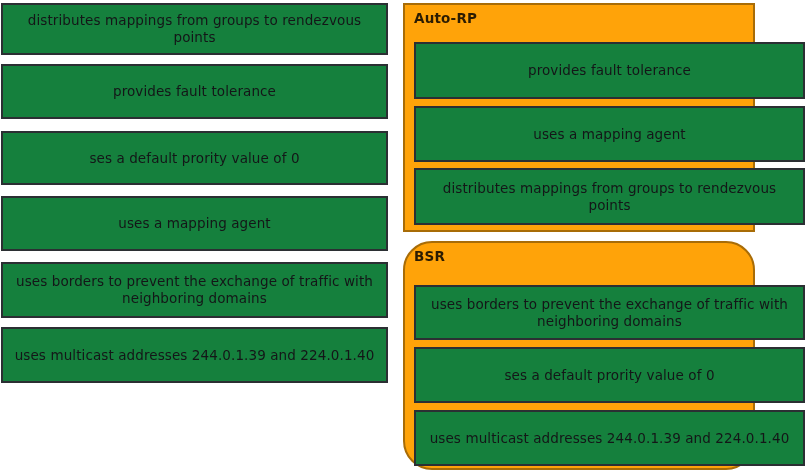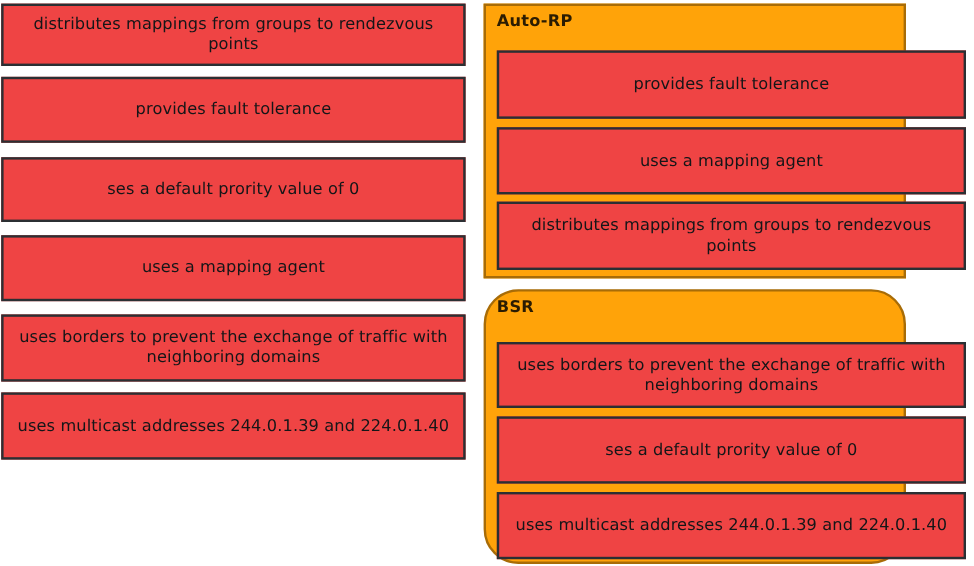--- a/index.html
+++ b/index.html
@@ -21,21 +21,21 @@
     left: 0;
     top: 0;
     width: 812px;
     height: 472px;
   }
 
   
   .item-box {
     position: absolute;
     box-sizing: border-box;
-    background: #ef4444;
+    background: #15803d;
     border: 2px solid #2b2f33;
     display: flex;
     align-items: center;
     justify-content: center;
     text-align: center;
     color: #141618;
     font-size: 13.5px;
     line-height: 1.25;
     padding: 2px 6px;
     letter-spacing: 0.1px;

